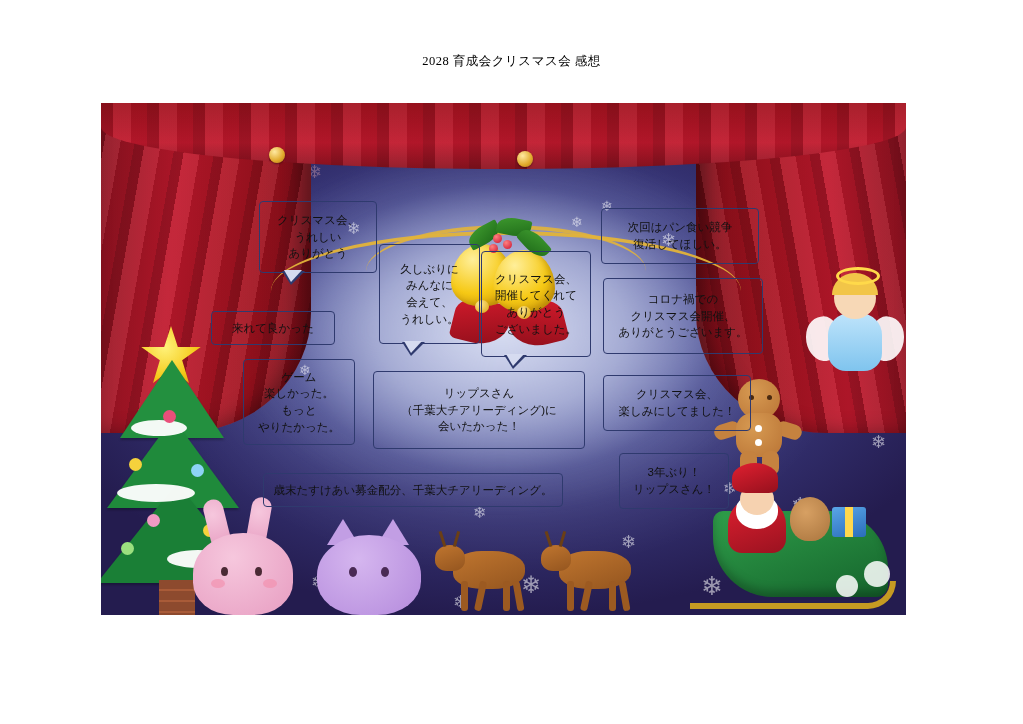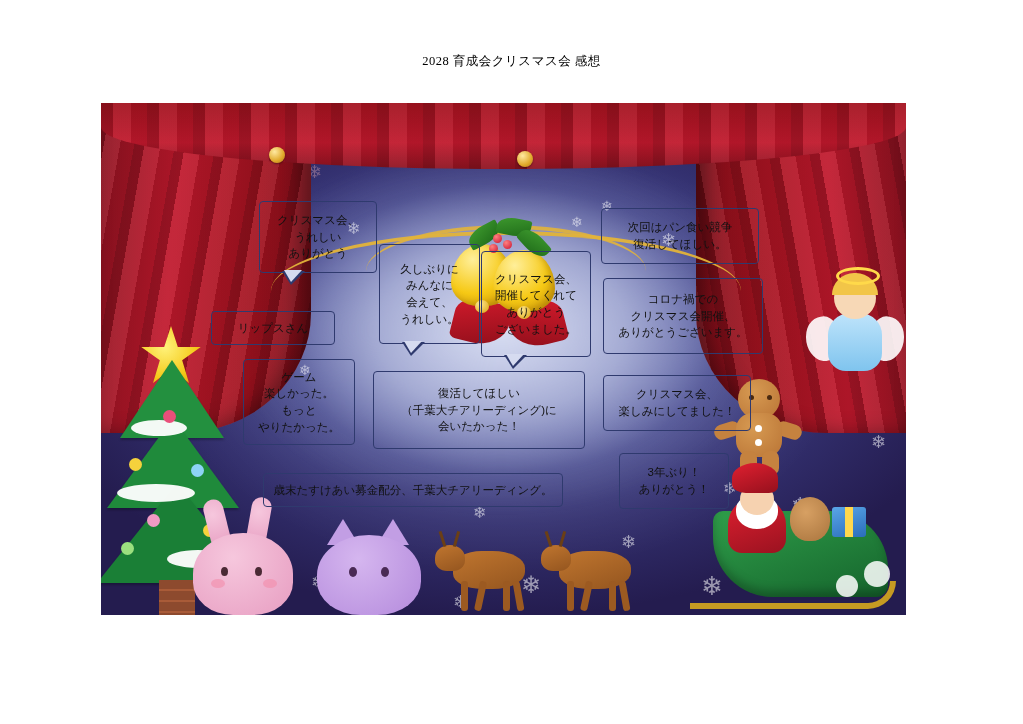--- a/index.html
+++ b/index.html
@@ -530,41 +530,41 @@
     <div class="deer-leg" style="left:8px; bottom:0;"></div>
     <div class="deer-leg" style="left:24px; bottom:0; transform:rotate(12deg);"></div>
     <div class="deer-leg" style="left:50px; bottom:0;"></div>
     <div class="deer-leg" style="left:62px; bottom:0; transform:rotate(-10deg);"></div>
   </div>
 
   <div id="bubble-layer">
       <div class="bubble with-tail-bl" style="left: 158px; top: 98px; width: 118px; min-height: 72px; display: flex; align-items: center; justify-content: center;"><span style="white-space: pre-line;">クリスマス会、
 うれしい
 ありがとう</span><span class="tail"></span></div>
-      <div class="bubble" style="left: 110px; top: 208px; width: 124px; min-height: 34px; display: flex; align-items: center; justify-content: center;"><span style="white-space: pre-line;">リップスさん</span></div>
+      <div class="bubble" style="left: 110px; top: 208px; width: 124px; min-height: 34px; display: flex; align-items: center; justify-content: center;"><span style="white-space: pre-line;">来れて良かった</span></div>
       <div class="bubble with-tail-bl" style="left: 278px; top: 141px; width: 101px; min-height: 100px; display: flex; align-items: center; justify-content: center;"><span style="white-space: pre-line;">久しぶりに
 みんなに
 会えて、
 うれしい。</span><span class="tail"></span></div>
       <div class="bubble with-tail-bl" style="left: 380px; top: 148px; width: 110px; min-height: 106px; display: flex; align-items: center; justify-content: center;"><span style="white-space: pre-line;">クリスマス会、
 開催してくれて
 ありがとう
 ございました。</span><span class="tail"></span></div>
       <div class="bubble" style="left: 500px; top: 105px; width: 158px; min-height: 56px; display: flex; align-items: center; justify-content: center;"><span style="white-space: pre-line;">次回はパン食い競争
 復活してほしい。</span></div>
       <div class="bubble" style="left: 502px; top: 175px; width: 160px; min-height: 76px; display: flex; align-items: center; justify-content: center;"><span style="white-space: pre-line;">コロナ禍での
 クリスマス会開催、
 ありがとうございます。</span></div>
       <div class="bubble" style="left: 142px; top: 256px; width: 112px; min-height: 86px; display: flex; align-items: center; justify-content: center;"><span style="white-space: pre-line;">ゲーム
 楽しかった。
 もっと
 やりたかった。</span></div>
-      <div class="bubble" style="left: 272px; top: 268px; width: 212px; min-height: 78px; display: flex; align-items: center; justify-content: center;"><span style="white-space: pre-line;">復活してほしい
+      <div class="bubble" style="left: 272px; top: 268px; width: 212px; min-height: 78px; display: flex; align-items: center; justify-content: center;"><span style="white-space: pre-line;">リップスさん
 （千葉大チアリーディング)に
 会いたかった！</span></div>
       <div class="bubble" style="left: 502px; top: 272px; width: 148px; min-height: 56px; display: flex; align-items: center; justify-content: center;"><span style="white-space: pre-line;">クリスマス会、
 楽しみにしてました！</span></div>
       <div class="bubble" style="left: 518px; top: 350px; width: 110px; min-height: 56px; display: flex; align-items: center; justify-content: center;"><span style="white-space: pre-line;">3年ぶり！
-ありがとう！</span></div>
+リップスさん！</span></div>
       <div class="bubble" style="left: 162px; top: 370px; width: 300px; min-height: 34px; display: flex; align-items: center; justify-content: center;"><span style="white-space: pre-line;">歳末たすけあい募金配分、千葉大チアリーディング。</span></div>
     </div>
 
 </div>
 
 </body></html>

